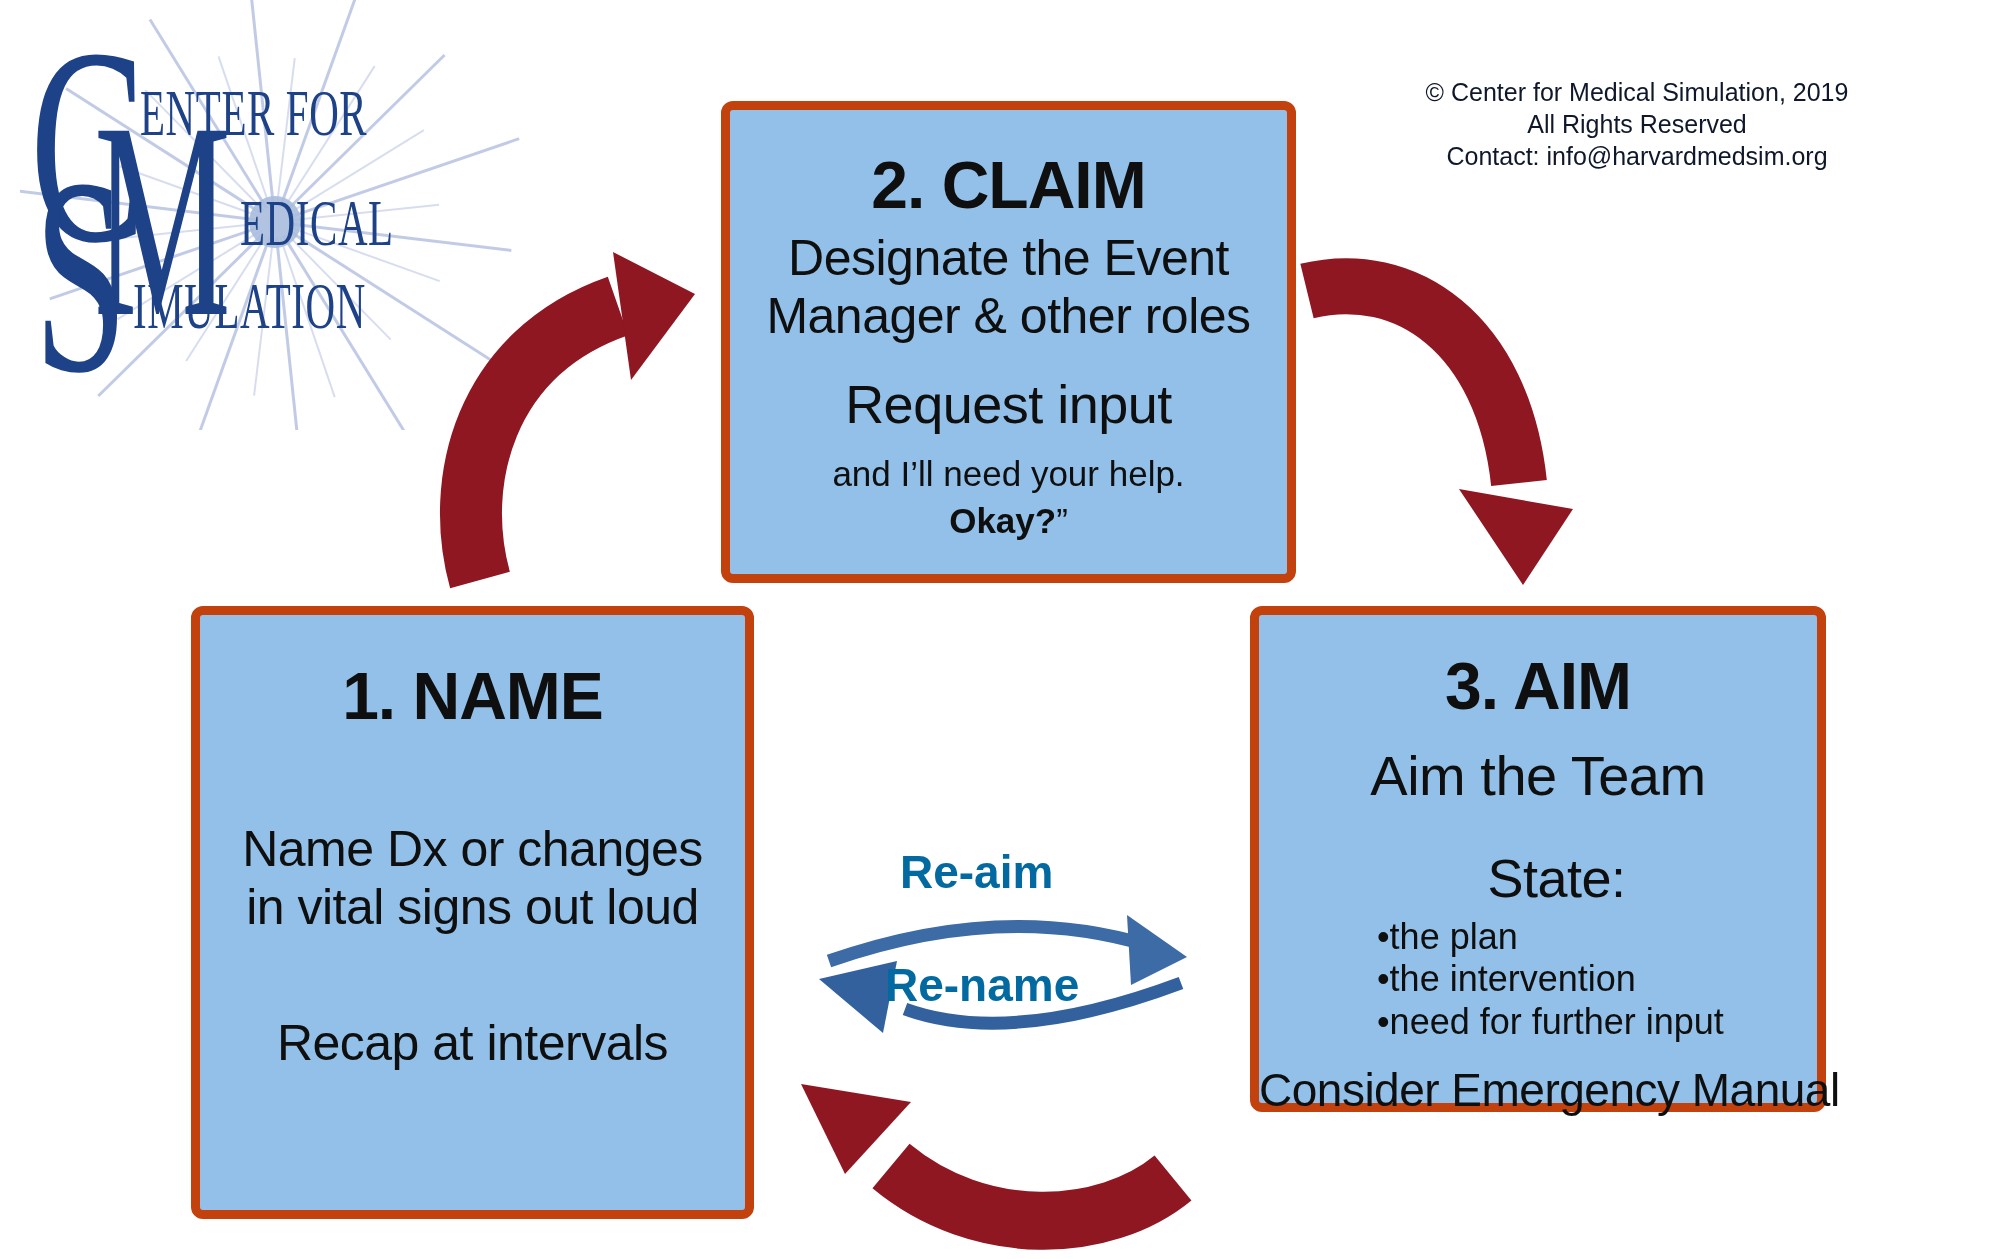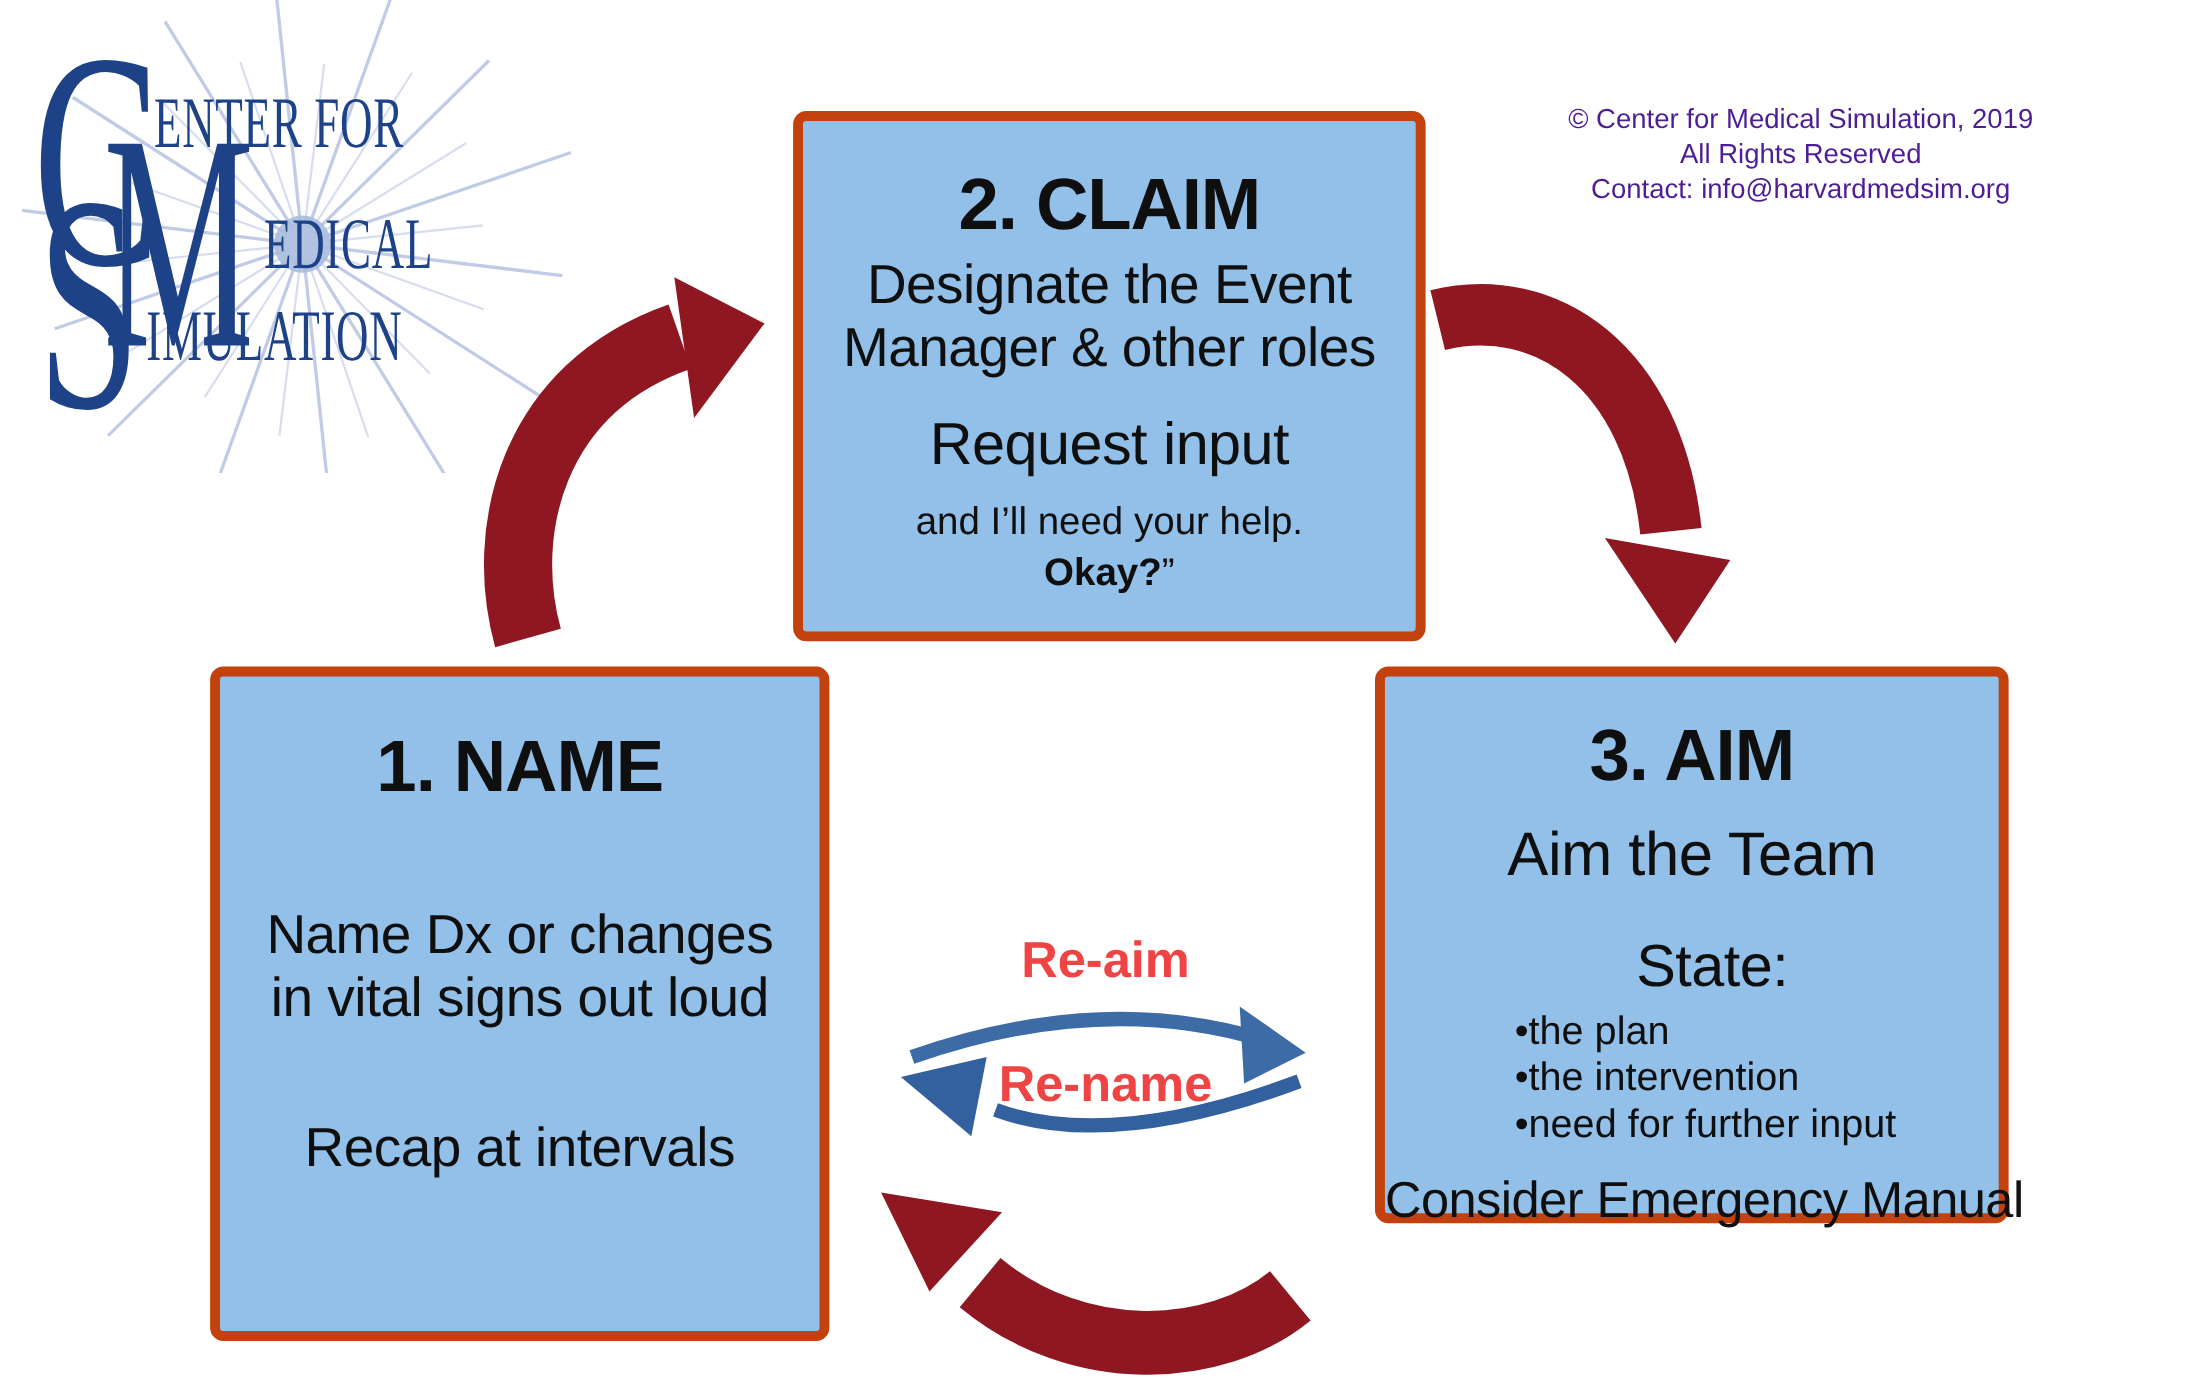--- a/index.html
+++ b/index.html
@@ -20,22 +20,22 @@
     letter-spacing:1px;white-space:nowrap;
   }
   .init-c{left:10px;top:6px;transform:scaleX(0.62);}
   .init-m{left:74px;top:80px;transform:scaleX(0.55);}
   .init-s{left:14px;top:136px;transform:scaleX(0.60);}
   .word-1{left:120px;top:80px;transform:scaleX(0.62);}
   .word-2{left:220px;top:190px;transform:scaleX(0.62);}
   .word-3{left:113px;top:273px;transform:scaleX(0.62);}
   
   .copyright{
-    position:absolute;left:1337px;top:92px;width:600px;text-align:center;
-    font-size:25px;line-height:1.28;color:#4c1d95;
+    position:absolute;left:1337px;top:76px;width:600px;text-align:center;
+    font-size:25px;line-height:1.28;color:#0f172a;
   }
   
   .box{
     position:absolute;box-sizing:border-box;background:#92c0e8;
     border:9px solid #c2410c;border-radius:12px;text-align:center;
   }
   .box-title{font-size:66px;font-weight:700;letter-spacing:-1px;line-height:1.08;}
   .box-line{font-size:50px;letter-spacing:-0.5px;line-height:1.16;white-space:nowrap;}
   .box-claim{left:721px;top:101px;width:575px;height:482px;padding-top:40px;}
   .box-name{left:191px;top:606px;width:563px;height:613px;padding-top:46px;}
@@ -47,22 +47,22 @@
   .name-body{margin-top:88px;}
   .name-footer{margin-top:78px;}
   .aim-sub{margin-top:22px;font-size:56px;}
   .aim-state{margin-top:38px;font-size:54px;padding-left:37px;}
   .aim-bullets{margin-top:6px;text-align:left;padding-left:118px;}
   .aim-bullet{font-size:36px;line-height:1.18;white-space:nowrap;}
   .aim-footer{margin-top:20px;font-size:46px;letter-spacing:-0.5px;white-space:nowrap;}
   
   .arrow-svg{position:absolute;overflow:visible;}
   .cycle-label{
-    position:absolute;text-align:center;font-size:46px;font-weight:600;
-    color:#ef4444;white-space:nowrap;
+    position:absolute;text-align:left;font-size:46px;font-weight:600;
+    color:#0369a1;white-space:nowrap;
   }
   .label-reaim{left:900px;top:845px;width:210px;}
   .label-rename{left:885px;top:958px;width:240px;}
 </style>
 </head>
 <body>
 
 <div class="canvas">
 
   <div class="logo">

